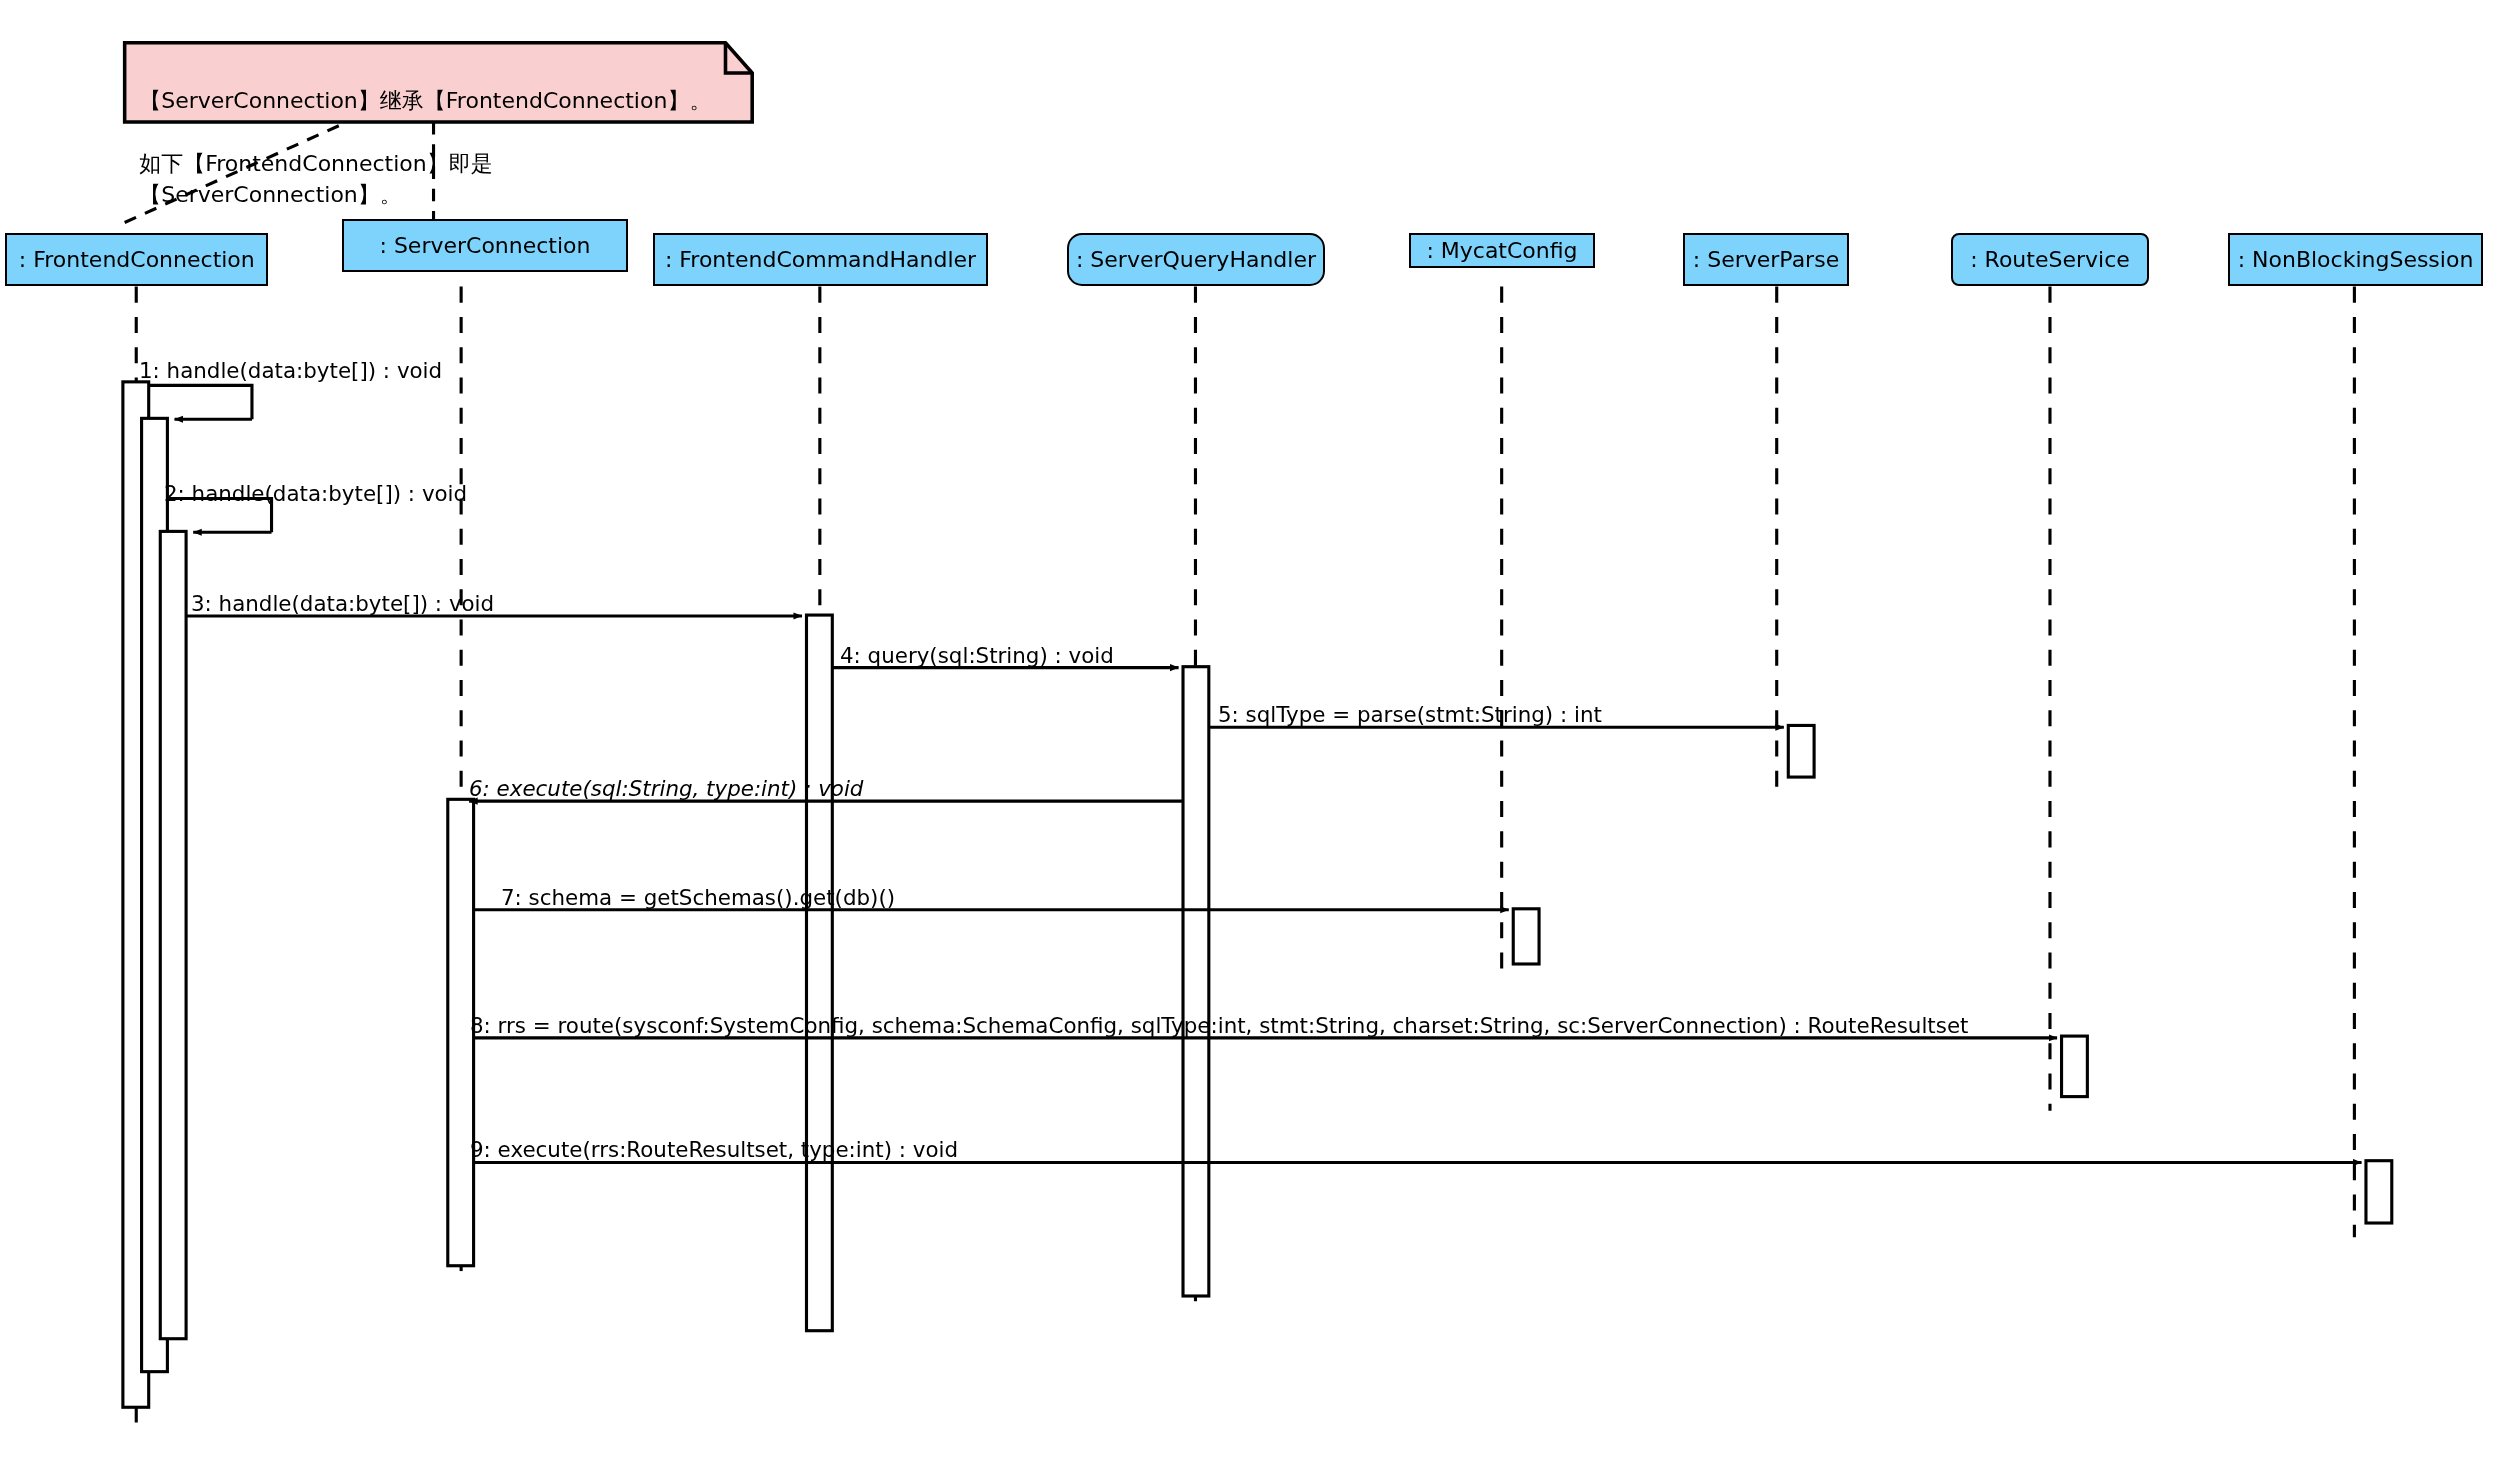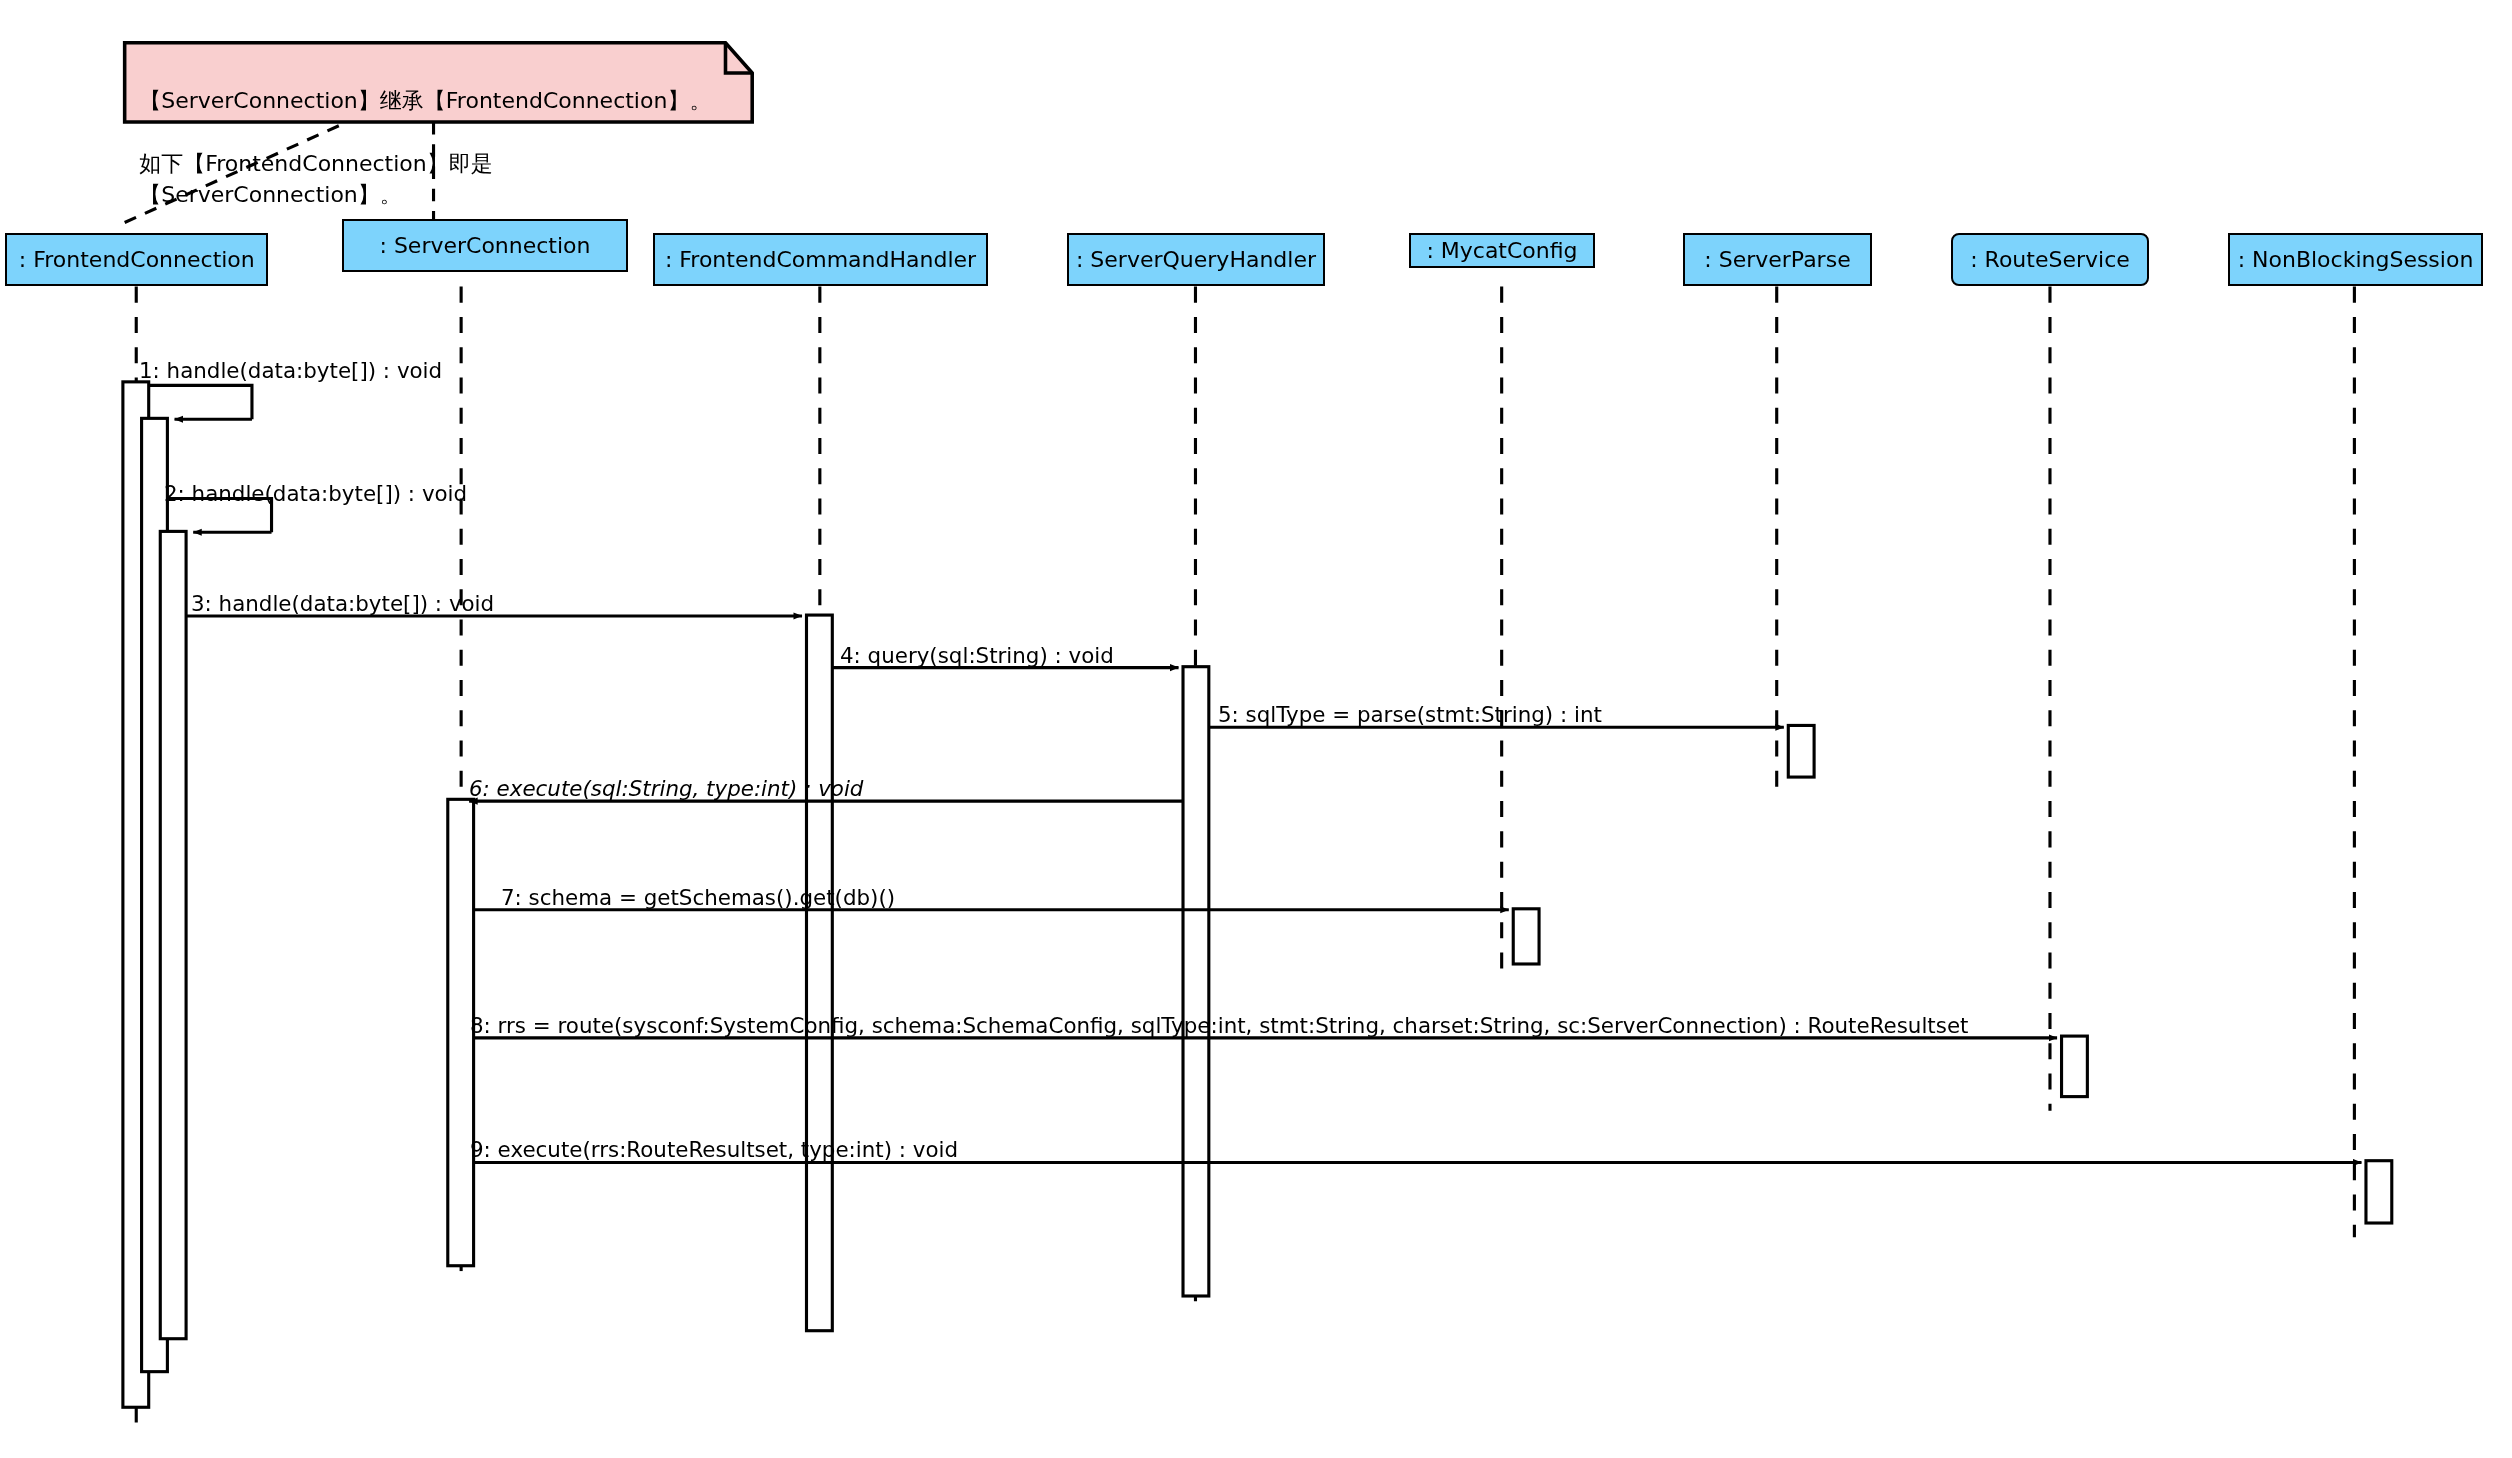--- a/index.html
+++ b/index.html
@@ -142,29 +142,29 @@
   </div>
 
   <div class="lifeline-box" style="left:342px;top:219px;width:286px;height:53px;">
     <span>: ServerConnection</span>
   </div>
 
   <div class="lifeline-box" style="left:653px;top:233px;width:335px;height:53px;">
     <span>: FrontendCommandHandler</span>
   </div>
 
-  <div class="lifeline-box" style="left:1067px;top:233px;width:258px;height:53px;">
+  <div class="lifeline-box" style="left:1067px;top:233px;width:258px;height:53px;border-radius:15px;">
     <span>: ServerQueryHandler</span>
   </div>
 
   <div class="lifeline-box" style="left:1409px;top:233px;width:186px;height:35px;">
     <span>: MycatConfig</span>
   </div>
 
-  <div class="lifeline-box" style="left:1683px;top:233px;width:189px;height:53px;">
+  <div class="lifeline-box" style="left:1683px;top:233px;width:166px;height:53px;">
     <span>: ServerParse</span>
   </div>
 
   <div class="lifeline-box" style="left:1951px;top:233px;width:198px;height:53px;border-radius:8px;">
     <span>: RouteService</span>
   </div>
 
   <div class="lifeline-box" style="left:2228px;top:233px;width:255px;height:53px;">
     <span>: NonBlockingSession</span>
   </div>

